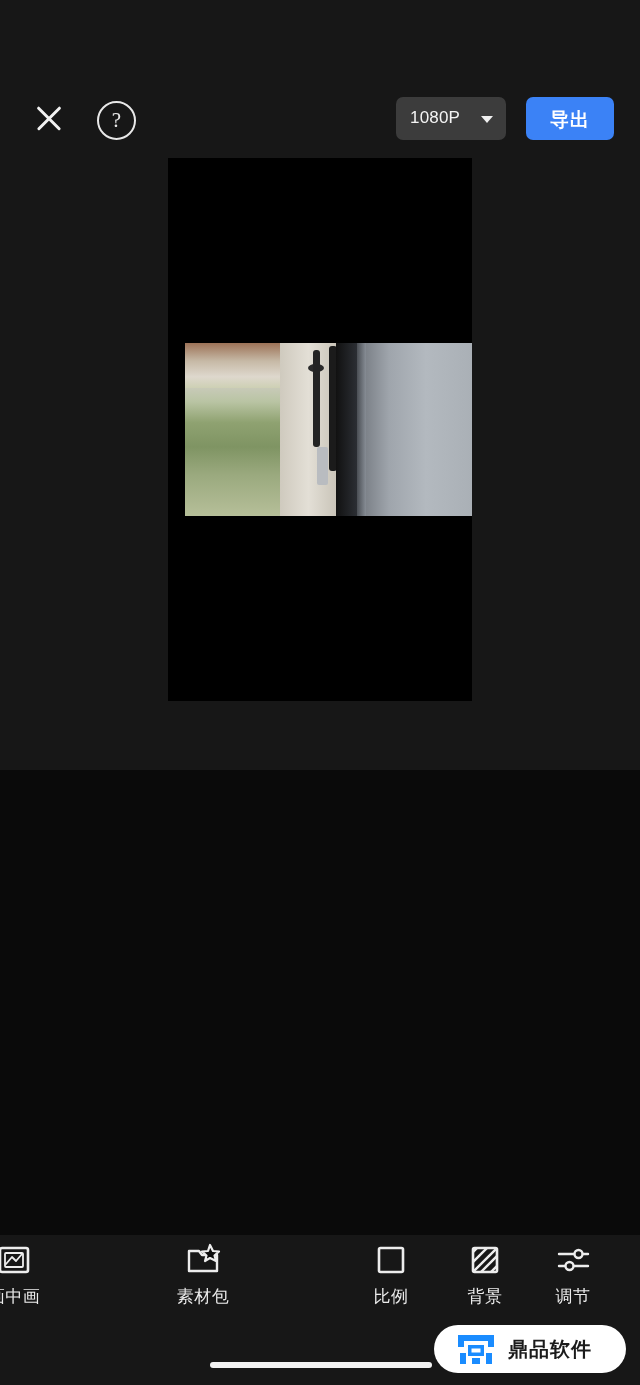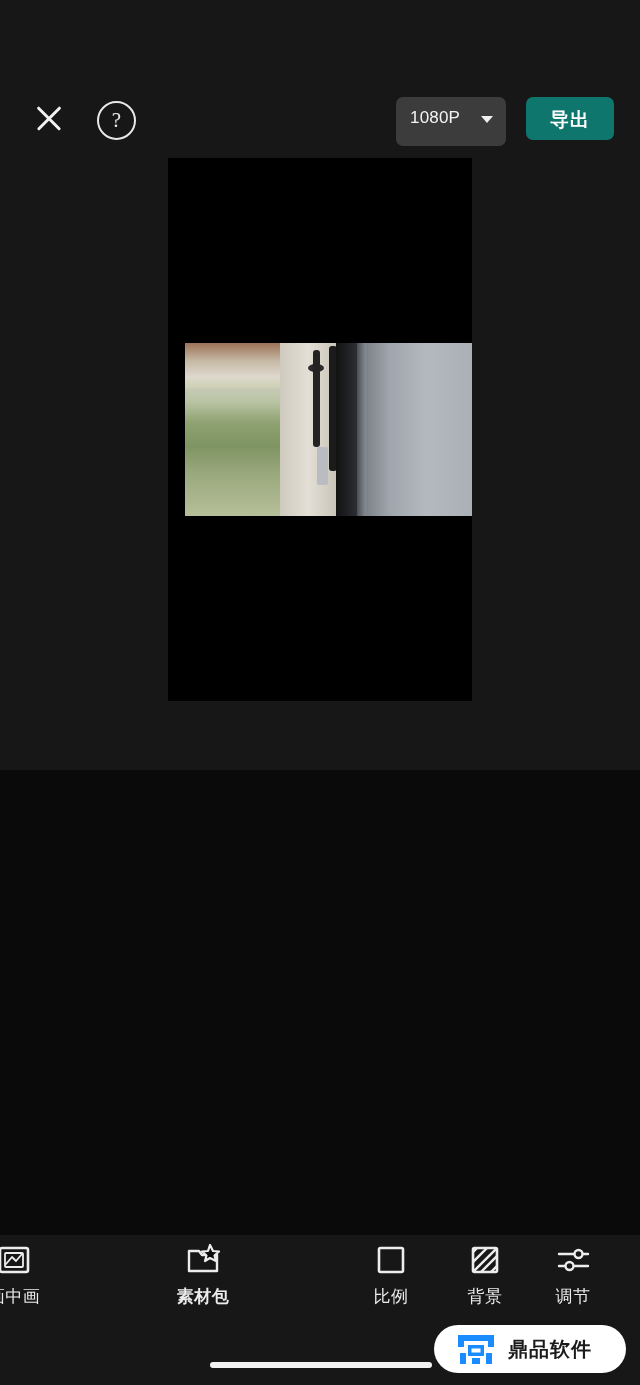--- a/index.html
+++ b/index.html
@@ -19,28 +19,28 @@
     content:"";position:absolute;left:3px;top:18px;width:32px;height:2.6px;
     background:#f2f2f2;border-radius:2px;}
   .ic-close:before{transform:rotate(45deg);}
   .ic-close:after{transform:rotate(-45deg);}
 
   .ic-help{position:absolute;left:97px;top:101px;width:35px;height:35px;
     border:2.4px solid #e8e8e8;border-radius:50%;cursor:pointer;}
   .ic-help span{position:absolute;left:0;right:0;top:4px;text-align:center;
     font-size:21px;color:#e8e8e8;line-height:27px;font-family:"Liberation Serif",serif;}
 
-  .resbtn{position:absolute;left:396px;top:97px;width:110px;height:49px;
+  .resbtn{position:absolute;left:396px;top:97px;width:110px;height:43px;
     background:#3c3c3c;border-radius:7px;cursor:pointer;}
   .resbtn .txt{position:absolute;left:14px;top:11px;font-size:17px;color:#f4f4f4;letter-spacing:.2px;}
   .caret{position:absolute;right:13px;top:19px;width:0;height:0;
     border-left:6px solid transparent;border-right:6px solid transparent;border-top:7px solid #f0f0f0;}
 
   .exportbtn{position:absolute;left:526px;top:97px;width:88px;height:43px;
-    background:#0f766e;border-radius:7px;cursor:pointer;}
+    background:#3b82f6;border-radius:7px;cursor:pointer;}
   .exportbtn span{position:absolute;left:0;right:0;top:10px;text-align:center;
     font-size:19px;color:#fff;font-weight:bold;letter-spacing:1px;}
 
   
   .preview{position:absolute;left:168px;top:158px;width:304px;height:543px;background:#000;}
   .vidframe{position:absolute;left:17px;top:185px;width:287px;height:173px;overflow:hidden;background:#000;}
   .v-out{position:absolute;left:0;top:0;width:40%;height:100%;
     background:linear-gradient(180deg,#8b6b52 0%,#ad8a6e 12%,#cfcdc2 22%,#b9c4a3 34%,
       #8fa271 46%,#7f9463 60%,#9aa97e 76%,#b6bf99 100%);}
   .v-build{position:absolute;left:0;top:0;width:40%;height:26%;
@@ -157,21 +157,21 @@
         <svg width="38" height="38" viewBox="0 0 38 38">
           <rect x="5" y="7" width="28" height="24" rx="2" stroke="#ededed" stroke-width="2.6" fill="none"></rect>
           <rect x="10" y="12" width="18" height="14" rx="1" stroke="#ededed" stroke-width="1.8" fill="none"></rect>
           <path d="M11 23 L17 16 L21 20 L27 13" stroke="#ededed" stroke-width="1.8" fill="none" stroke-linecap="round" stroke-linejoin="round"></path>
         </svg>
       </div>
       <div class="tl">画中画</div>
     </div>
 
 
-    <div class="tool" style="left:157px;font-weight:bold;">
+    <div class="tool" style="left:157px;">
       <div class="ti">
         <svg width="38" height="38" viewBox="0 0 38 38">
           <path d="M5 30 L5 10 L15 10 L18 14 L33 14 L33 30 Z" stroke="#ededed" stroke-width="2.4" fill="none" stroke-linejoin="round"></path>
           <path d="M26 4 L29 10 L35 10.5 L30.5 14.5 L32 20 L26 17 L21 20 L22.5 14.5 L18 10.5 L24 10 Z" stroke="#ededed" stroke-width="2.2" fill="#0a0a0a" stroke-linejoin="round"></path>
         </svg>
       </div>
       <div class="tl">素材包</div>
     </div>
 
 

